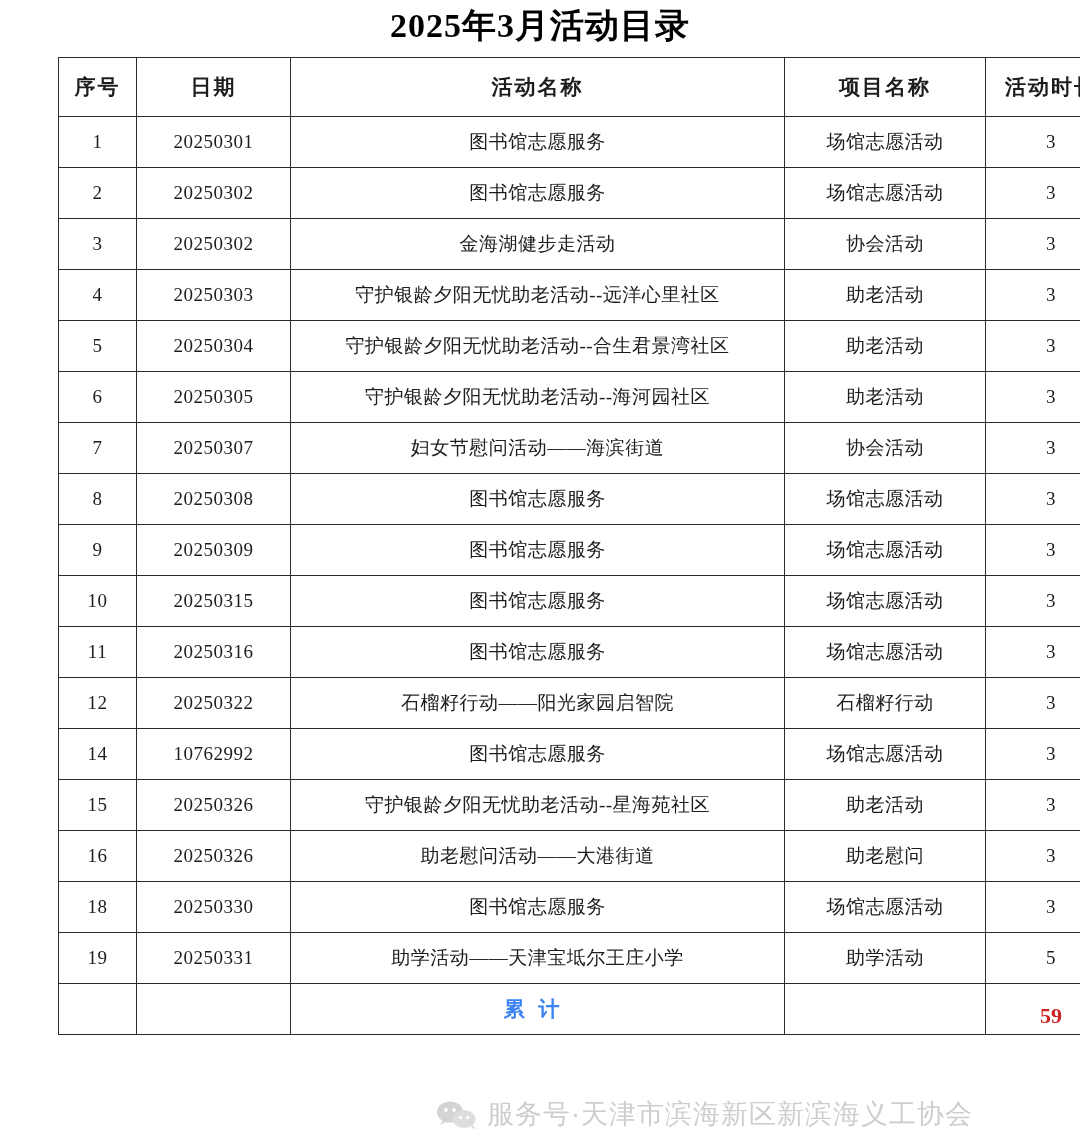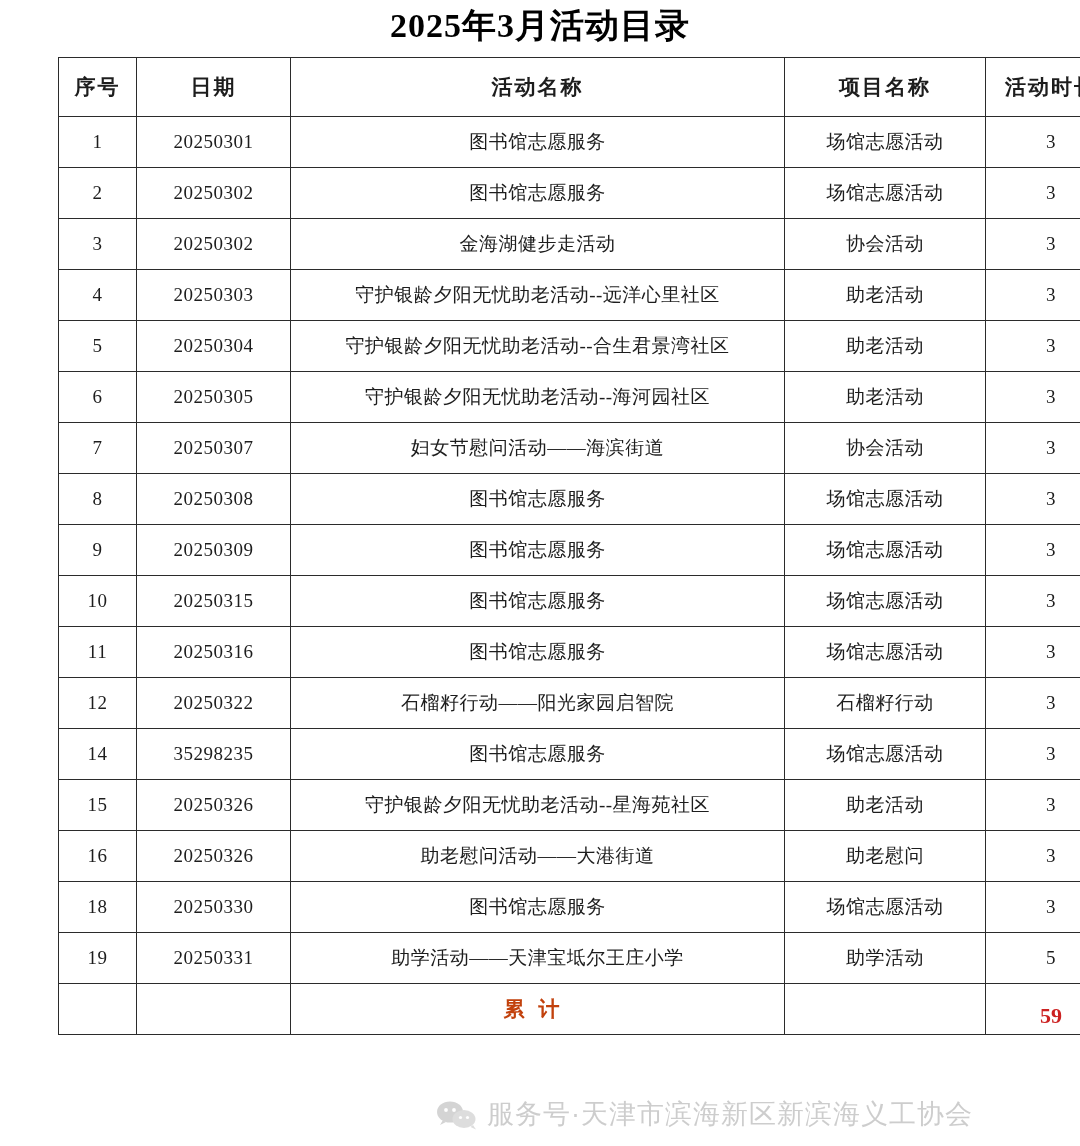--- a/index.html
+++ b/index.html
@@ -77,21 +77,21 @@
   td.cell-name { font-size: 20px; letter-spacing: 1.2px; }
   td.cell-proj { font-size: 19px; letter-spacing: 1.2px; }
   td.cell-dur  { font-size: 19px; }
 
   
   tr.total-row td {
     height: 50px;
     position: relative;
   }
   .total-label {
-    color: #c2410c;
+    color: #3b82f6;
     font-size: 21px;
     font-weight: bold;
     letter-spacing: 14px;
     position: relative;
     z-index: 4;
     display: inline-block;
     padding-left: 2px;
   }
   .total-value {
     color: #cc2222;
@@ -235,21 +235,21 @@
         </tr>
         <tr>
           <td class="cell-no">12</td>
           <td class="cell-date">20250322</td>
           <td class="cell-name">石榴籽行动——阳光家园启智院</td>
           <td class="cell-proj">石榴籽行动</td>
           <td class="cell-dur">3</td>
         </tr>
         <tr>
           <td class="cell-no">14</td>
-          <td class="cell-date">35298235</td>
+          <td class="cell-date">10762992</td>
           <td class="cell-name">图书馆志愿服务</td>
           <td class="cell-proj">场馆志愿活动</td>
           <td class="cell-dur">3</td>
         </tr>
         <tr>
           <td class="cell-no">15</td>
           <td class="cell-date">20250326</td>
           <td class="cell-name">守护银龄夕阳无忧助老活动--星海苑社区</td>
           <td class="cell-proj">助老活动</td>
           <td class="cell-dur">3</td>

